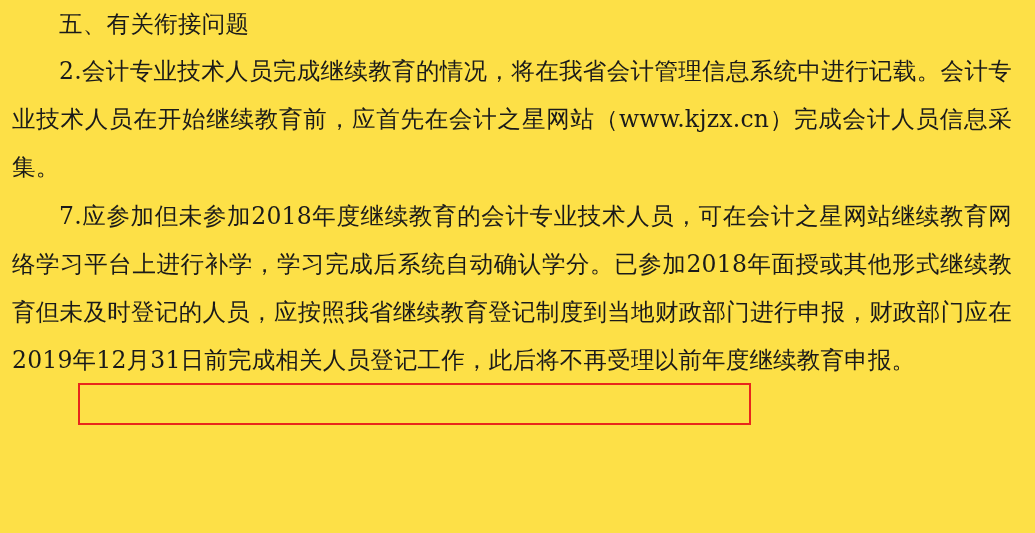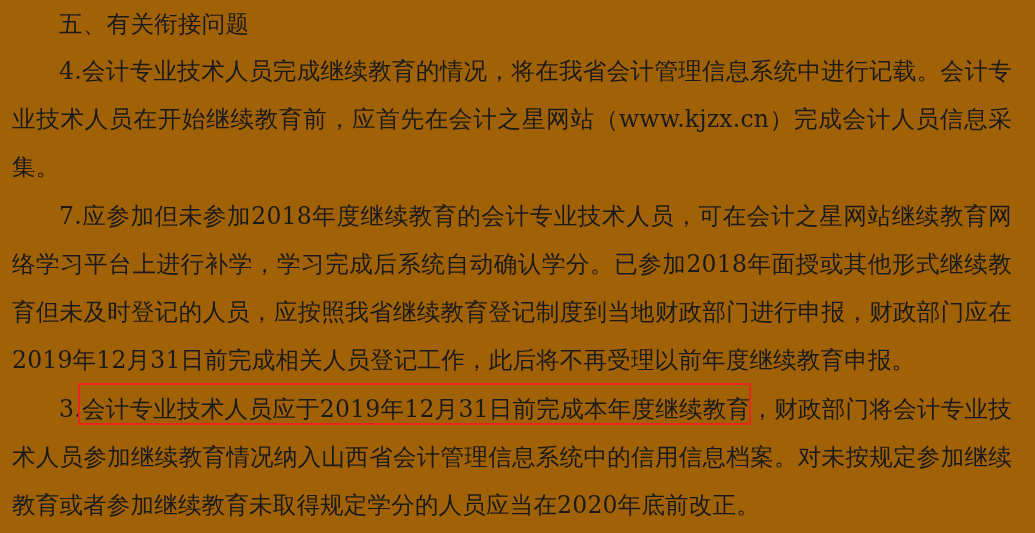--- a/index.html
+++ b/index.html
@@ -4,21 +4,21 @@
 <style>
   html, body {
     margin: 0;
     padding: 0;
     background: #ffffff;
   }
   .page {
     position: relative;
     width: 1035px;
     height: 533px;
-    background: #a16207;
+    background: #fde047;
     overflow: hidden;
     font-family: "DejaVu Serif", "Liberation Serif", serif;
     color: #1a1a1a;
   }
   .doc {
     position: absolute;
     left: 12px;
     top: 0px;
     width: 1000px;
   }
@@ -56,23 +56,22 @@
 </style>
 </head>
 <body>
 
 <div class="page">
 
   <div class="doc">
 
     <p class="heading">五、有关衔接问题</p>
 
-    <p class="para p1">4.会计专业技术人员完成继续教育的情况，将在我省会计管理信息系统中进行记载。会计专业技术人员在开始继续教育前，应首先在会计之星网站（www.kjzx.cn）完成会计人员信息采集。</p>
+    <p class="para p1">2.会计专业技术人员完成继续教育的情况，将在我省会计管理信息系统中进行记载。会计专业技术人员在开始继续教育前，应首先在会计之星网站（www.kjzx.cn）完成会计人员信息采集。</p>
 
     <p class="para p2">7.应参加但未参加2018年度继续教育的会计专业技术人员，可在会计之星网站继续教育网络学习平台上进行补学，学习完成后系统自动确认学分。已参加2018年面授或其他形式继续教育但未及时登记的人员，应按照我省继续教育登记制度到当地财政部门进行申报，财政部门应在2019年12月31日前完成相关人员登记工作，此后将不再受理以前年度继续教育申报。</p>
 
-    <p class="para p3">3.会计专业技术人员应于2019年12月31日前完成本年度继续教育，财政部门将会计专业技术人员参加继续教育情况纳入山西省会计管理信息系统中的信用信息档案。对未按规定参加继续教育或者参加继续教育未取得规定学分的人员应当在2020年底前改正。</p>
 
   </div>
 
   <div class="highlight-box" style="border-color: rgb(232, 39, 28);"></div>
 
 </div>
 
 </body></html>

